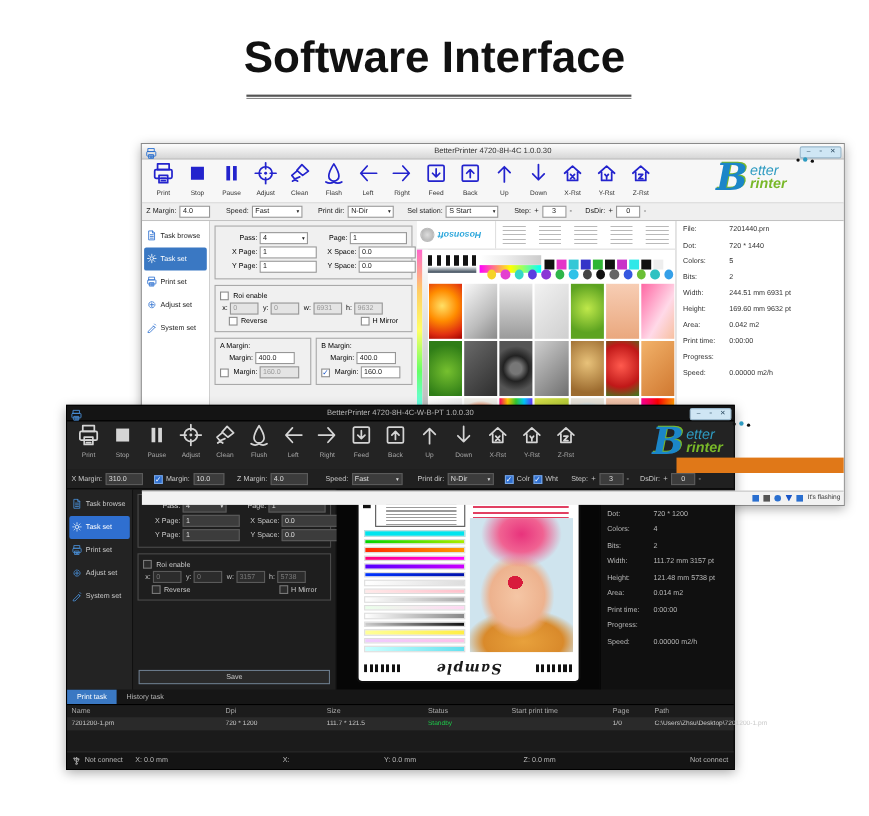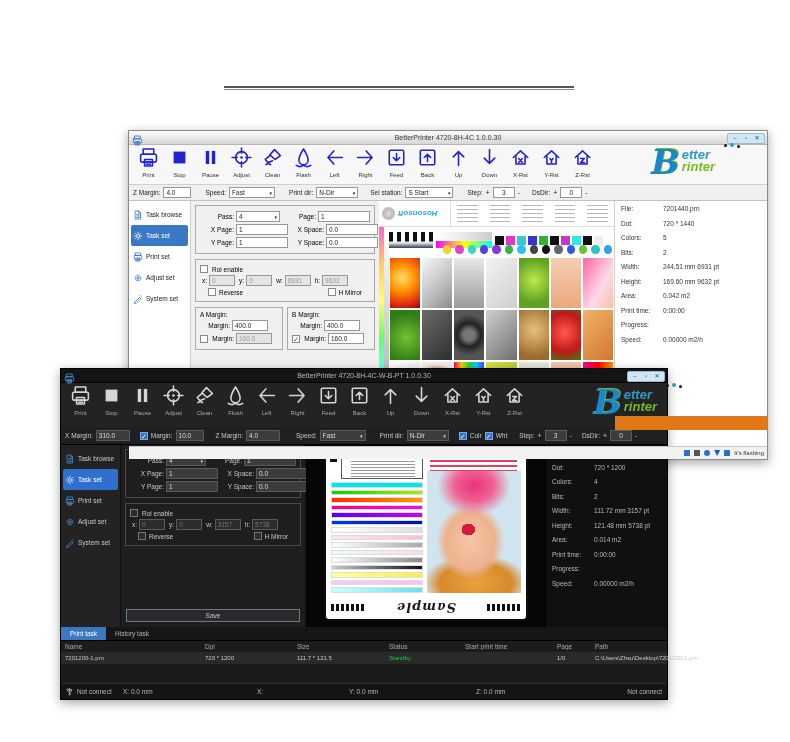--- a/index.html
+++ b/index.html
@@ -66,21 +66,21 @@
   .infocol { padding:4px 2px 0 6px; }
   .inforow { display:flex; margin-bottom:7.5px; }
   .ilabel { width:42px; flex:none; }
   .inforow span { font-size:6.5px; white-space:nowrap; }
 
   
   .logo { position:absolute; display:flex; align-items:flex-start; z-index:4; }
   .logo-b { font-size:34px; line-height:30px; font-weight:bold; font-style:italic;
     color:#1b86c8; text-shadow:1px -1px 0 #79b829; font-family:"DejaVu Serif",serif; }
   .logo-lines { display:flex; flex-direction:column; margin-left:2px; margin-top:2px; position:relative; }
-  .logo-lines .l1 { color:#2e9bc1; font-size:13px; line-height:12px; font-weight:bold; font-style:italic; }
+  .logo-lines .l1 { color:#2e9bc1; font-size:13px; line-height:12px; font-weight:normal; font-style:italic; }
   .logo-lines .l2 { color:#79b829; font-size:13px; line-height:12px; font-weight:bold; font-style:italic; }
   .logo-dots { position:absolute; top:-6px; left:42px; width:18px; height:5px; }
   .logo-dots i { position:absolute; border-radius:50%; }
   .logo-dots i:nth-child(1){ width:3px;height:3px;background:#111;left:0;top:1px; }
   .logo-dots i:nth-child(2){ width:4px;height:4px;background:#2e9bc1;left:6px;top:0; }
   .logo-dots i:nth-child(3){ width:3px;height:3px;background:#111;left:13px;top:2px; }
 
   
   #back-window { left:128px; top:130px; width:640px; height:330px; background:#f0f0f0; }
   #back-window .titlebar { background:linear-gradient(#fdfdfd,#d6d6d6); border-bottom:1px solid #b5b5b5; }
@@ -212,20 +212,21 @@
     border-top:1px solid #2c2c2c; color:#b8b8b8; font-size:6.5px; }
   .fw-status span { position:absolute; top:4px; white-space:nowrap; }
   .fw-status .st-icon { left:4px; top:3px; width:9px; height:9px; color:#b8b8b8; }
   .st-connect{ left:16px; } .st-x1{ left:62px; } .st-x2{ left:196px; }
   .st-y{ left:288px; } .st-z{ left:415px; } .st-right{ right:5px; }
 </style>
 </head>
 <body>
 
 <div class="page">
+  <h1 class="page-title">Software Interface</h1>
   <div class="title-underline"></div>
 
   <section class="win" id="back-window">
     <div class="titlebar">
       <span class="appicon"><svg viewBox="0 0 16 16" fill="none" stroke="currentColor" stroke-width="1.2" stroke-linecap="round" stroke-linejoin="round">
             <rect x="4" y="1.5" width="8" height="4"></rect>
             <rect x="2" y="5.5" width="12" height="6" rx="1"></rect>
             <rect x="5" y="9.5" width="6" height="5"></rect>
             <path d="M6.5 11.5h3M6.5 13.2h3"></path>
           </svg></span>

